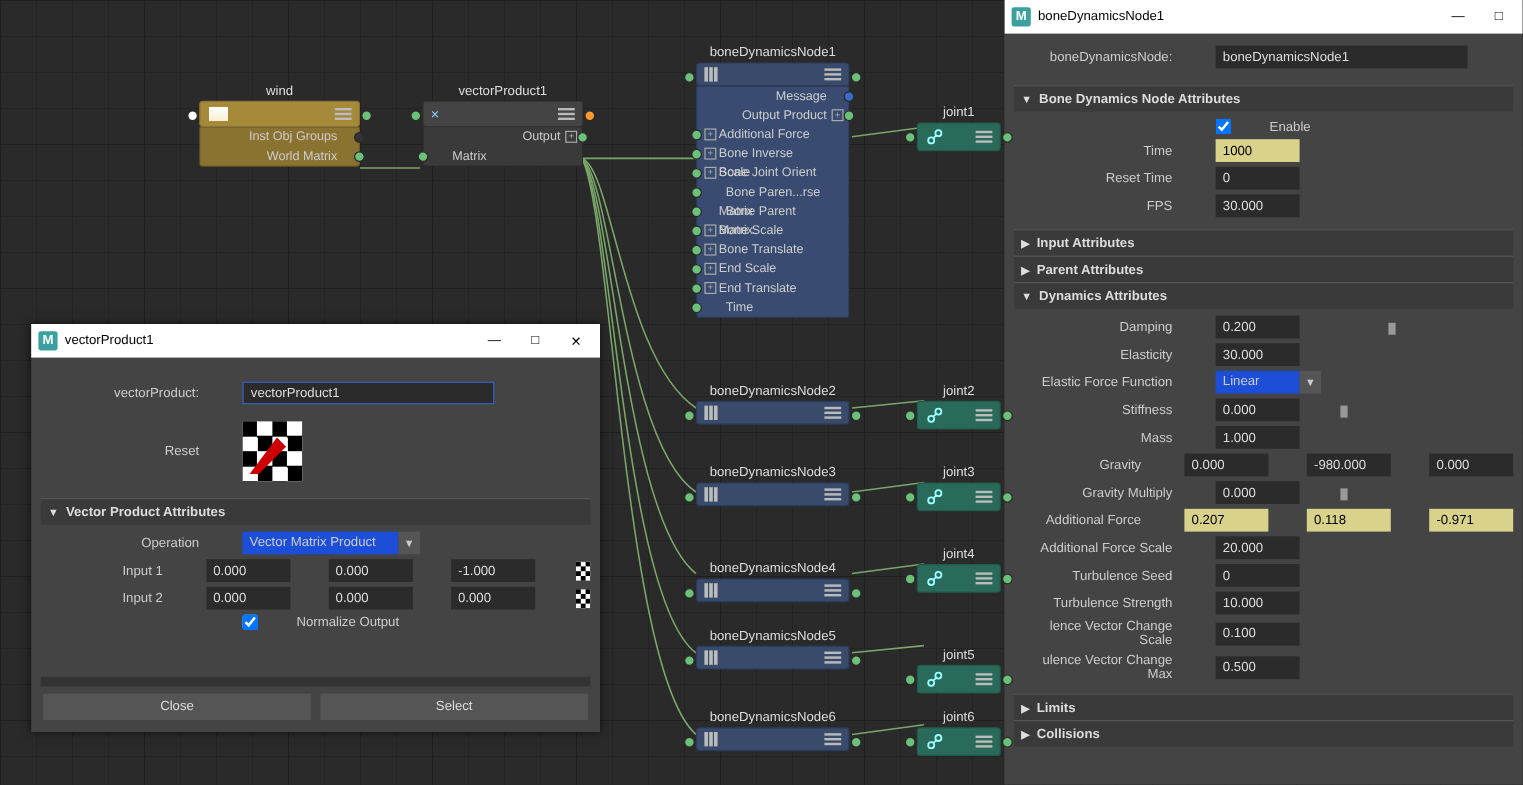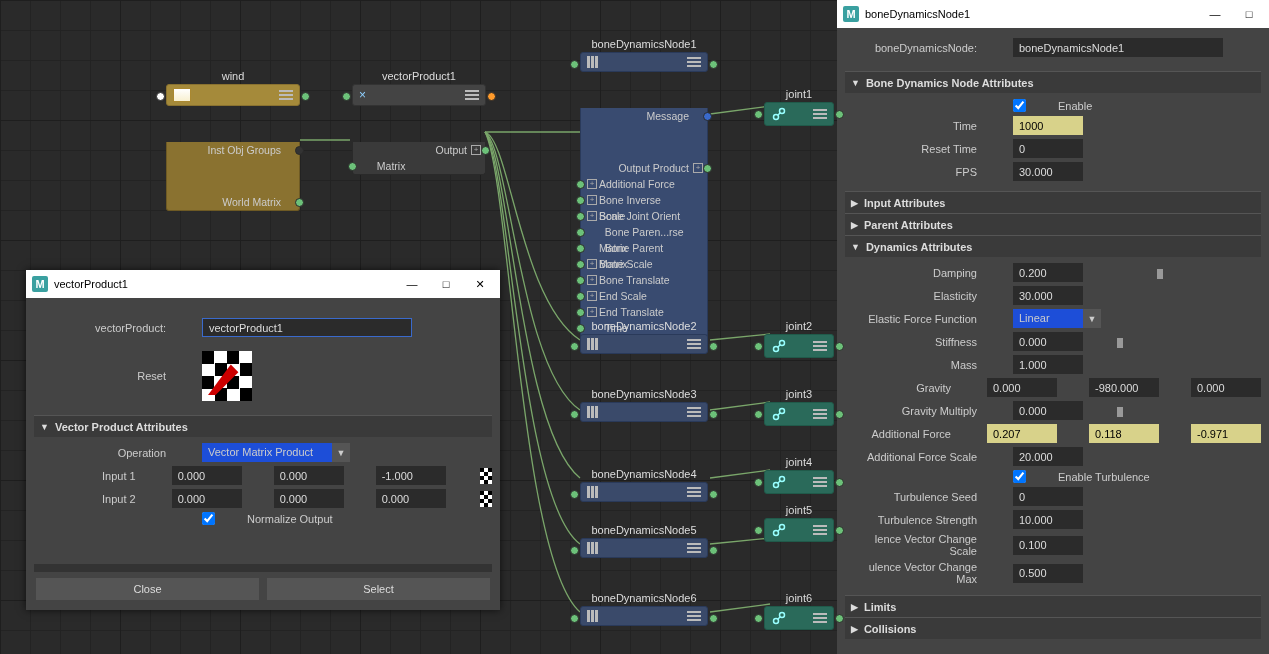--- a/index.html
+++ b/index.html
@@ -30,21 +30,21 @@
   .icon-hamb { display:flex; flex-direction:column; gap:2px; }
   .icon-hamb span { width:14px; height:2px; background:#bbb; }
   .icon-joint { width:16px; height:16px; display:flex; align-items:center; justify-content:center; }
   .icon-joint svg { stroke:#9ff; }
   .node-body { background:#394b70; border:1px solid #2a3a5a; border-top:0; border-radius:0 0 3px 3px; }
   .node-body.yellow { background:#8a7230; border-color:#6e5a24; }
   .node-body.gray { background:#3a3a3a; border-color:#2a2a2a; }
   .node-row {
     position:relative; height:16px; line-height:16px; padding:0 18px; font-size:10.5px;
   }
-  .node-row.right { text-align:right;margin-top:36px; }
+  .node-row.right { text-align:right; }
   .node-row .plus { position:absolute; left:6px; top:3px; width:10px; height:10px; border:1px solid #aaa; font-size:8px; line-height:8px; text-align:center; color:#aaa; }
   .port {
     position:absolute; width:9px; height:9px; border-radius:50%; background:#6cc179; border:1px solid #2a2a2a;
   }
   .port.blue { background:#3a6acc; }
   .port.orange { background:#ff9a2a; }
   .port.white { background:#fff; }
   
   .panel-right {
     position:absolute; top:0; right:0; width:432px; height:654px; background:#444; overflow:hidden;
@@ -336,25 +336,20 @@
           <label>Additional Force</label>
         <input type="text" class="w70 hl" value="0.207" style="">
         <input type="text" class="w70 hl" style="margin-left: 4px;" value="0.118">
         <input type="text" class="w70 hl" style="margin-left: 4px;" value="-0.971">
       </div>
       <div class="field-row">
           <label>Additional Force Scale</label>
           <input type="text" class="w70" value="20.000" style="">
         </div>
       <div class="field-row">
-          <label></label>
-          <input type="checkbox" class="chk" checked="" style="">
-          <span>Enable Turbulence</span>
-        </div>
-      <div class="field-row">
           <label>Turbulence Seed</label>
           <input type="text" class="w70" value="0" style="">
         </div>
       <div class="field-row">
           <label>Turbulence Strength</label>
           <input type="text" class="w70" value="10.000" style="">
         </div>
       <div class="field-row">
           <label>lence Vector Change Scale</label>
           <input type="text" class="w70" value="0.100" style="">
@@ -539,21 +534,21 @@
       <span style="flex:1"></span>
       <span class="icon-hamb">
         <span></span>
         <span></span>
         <span></span>
       </span>
     </div>
     <span class="port" style="left:-10px;top:22px;"></span>
     <span class="port" style="right:-10px;top:22px;"></span>
   </div>
-<div class="node" style="left: 764px; top: 504px; width: 70px;">
+<div class="node" style="left: 764px; top: 540px; width: 70px;">
     <div class="node-title">joint5</div>
   <div class="node-header teal">
       <span class="icon-joint">
         <svg width="14" height="14" viewBox="0 0 14 14" fill="none" stroke-width="1.5">
           <circle cx="4" cy="10" r="2.5"></circle>
           <circle cx="10" cy="4" r="2.5"></circle>
           <line x1="6" y1="8" x2="8" y2="6"></line>
         </svg>
       </span>
       <span style="flex:1"></span>

